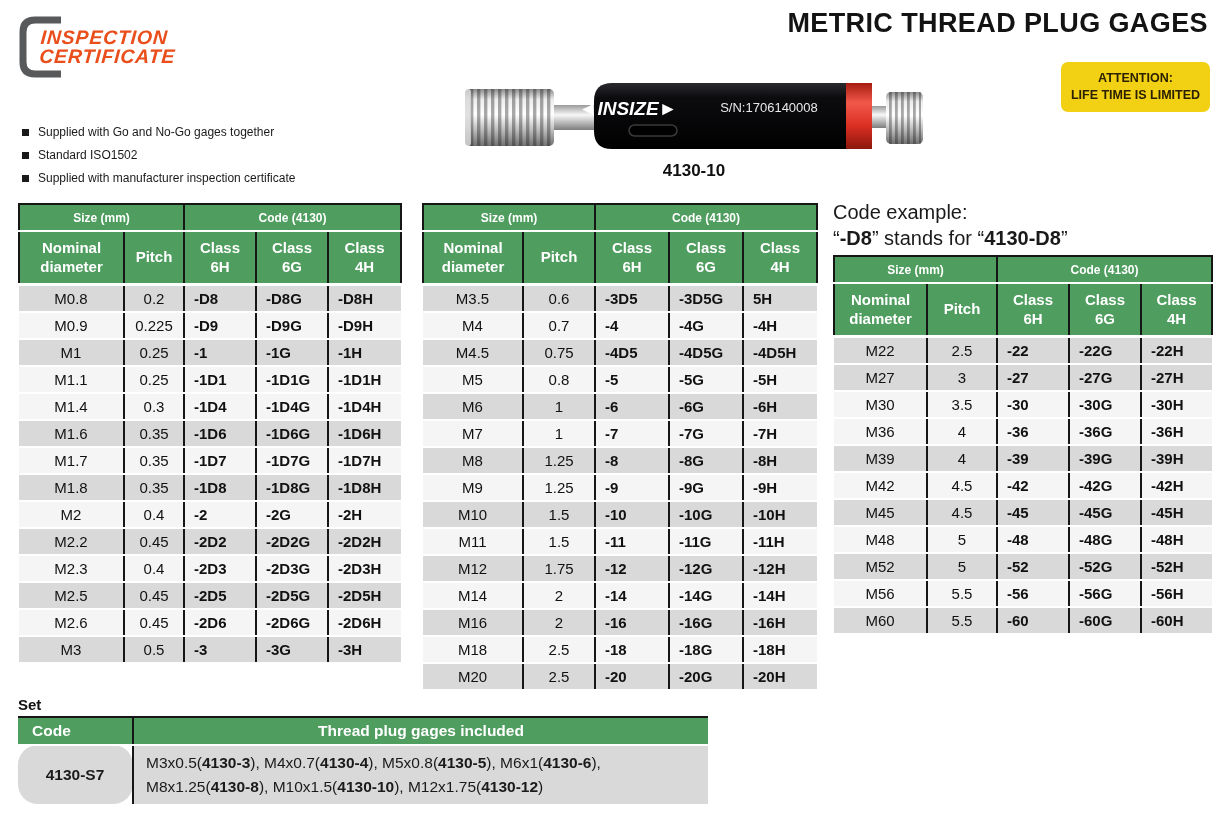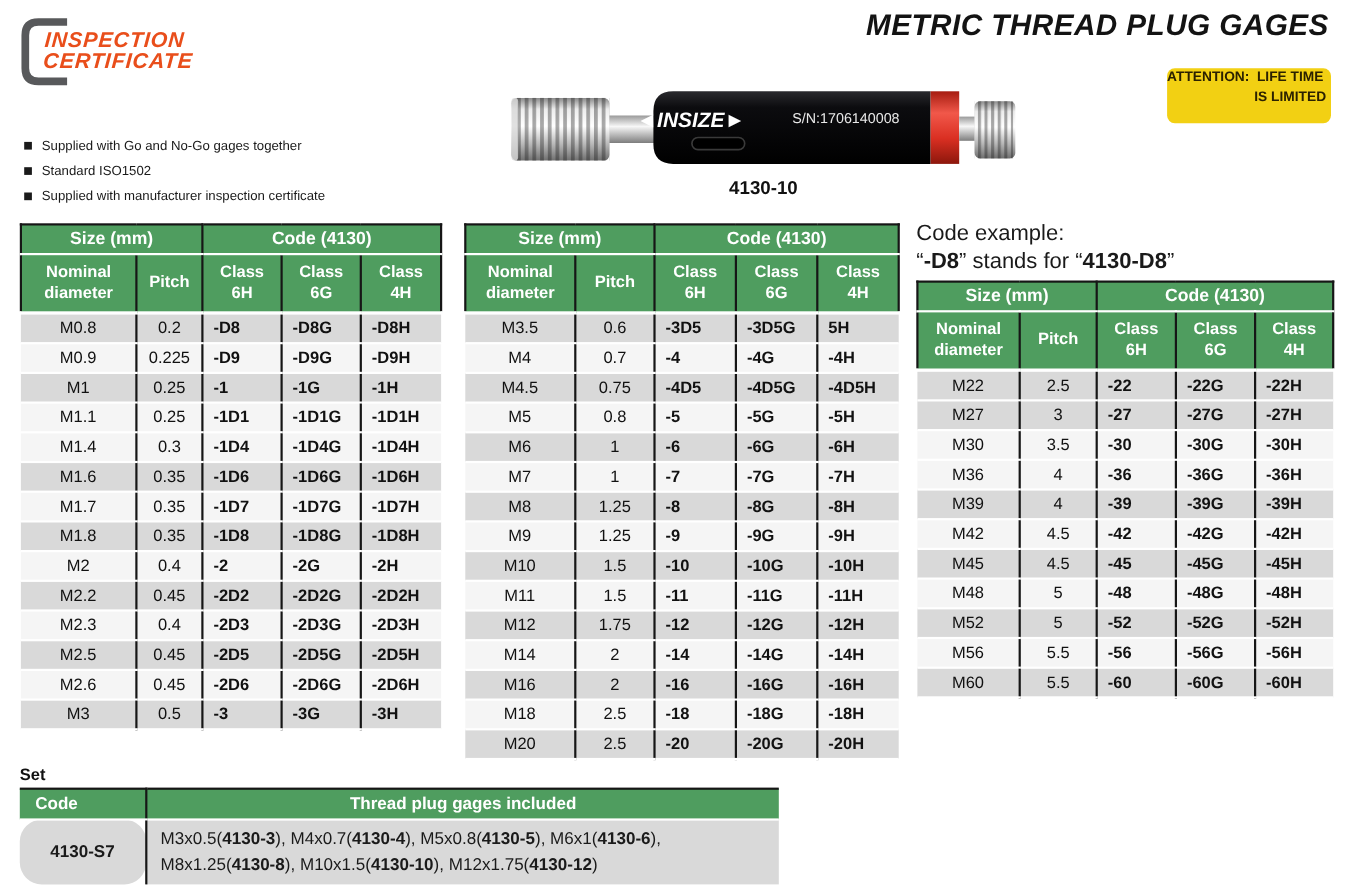--- a/index.html
+++ b/index.html
@@ -10,44 +10,44 @@
   
   .logo{position:absolute;left:18px;top:12px;width:190px;height:70px;}
   .logo svg{position:absolute;left:0;top:2px;}
   .logo-text{
     position:absolute;left:22px;top:16px;color:#e94e1b;font-weight:bold;
     font-style:italic;font-size:19.5px;line-height:19px;letter-spacing:.8px;
     transform:skewX(-4deg);white-space:nowrap;
   }
   .page-title{
     position:absolute;top:8px;right:16px;font-size:27px;font-weight:bold;
-    color:#131313;letter-spacing:.4px;white-space:nowrap;font-style:italic;
+    color:#131313;letter-spacing:.4px;white-space:nowrap;
   }
   .attention{
     position:absolute;left:1061px;top:62px;width:149px;height:50px;
-    background:#f2d013;border-radius:7px;display:flex;flex-direction:row;
+    background:#f2d013;border-radius:7px;display:flex;flex-direction:column;
     justify-content:center;text-align:center;font-weight:bold;font-size:12.5px;
     color:#2b2100;line-height:1.4;
   }
   .features{position:absolute;left:22px;top:123px;font-size:12px;color:#1a1a1a;}
   .feature{display:flex;align-items:center;margin-bottom:5px;height:18px;}
   .bullet{width:7px;height:7px;background:#1a1a1a;margin-right:9px;flex:none;}
   
   .product{position:absolute;left:463px;top:76px;width:462px;height:88px;}
   .product-caption{
     position:absolute;left:463px;top:161px;width:462px;text-align:center;
     font-size:17px;font-weight:bold;color:#111;
   }
   
   table.gt{border-collapse:collapse;table-layout:fixed;position:absolute;}
   .gt th{
     background:#4f9d5f;color:#fff;font-weight:bold;font-size:15px;
     text-align:center;padding:0;
   }
-  .gt tr.group th{height:25px;font-size:16px;
+  .gt tr.group th{height:25px;font-size:12px;
     border-top:2px solid #161616;border-bottom:2px solid #fff;}
   .gt tr.sub th{height:51px;line-height:1.25;border-bottom:3px solid #fff;}
   .gt thead th{border-left:2px solid #161616;border-right:2px solid #161616;}
   .gt thead th:first-child{border-left:2px solid #161616;}
   .gt tbody td{
     height:25px;font-size:15px;background:#d9d9d9;
     border-left:2px solid #161616;border-right:2px solid #161616;
     border-bottom:2px solid #fff;padding:0;
   }
   .gt tbody tr.lt td{background:#f5f5f5;}

